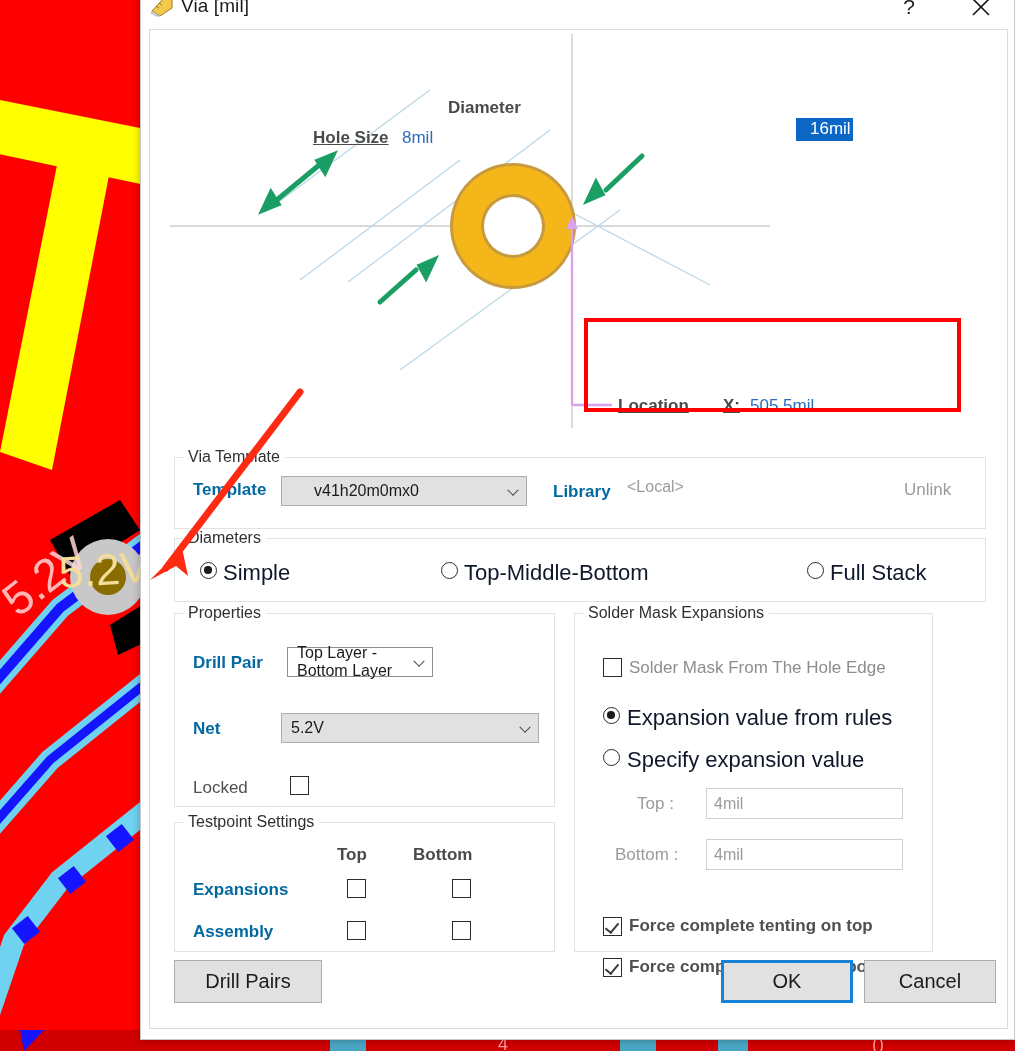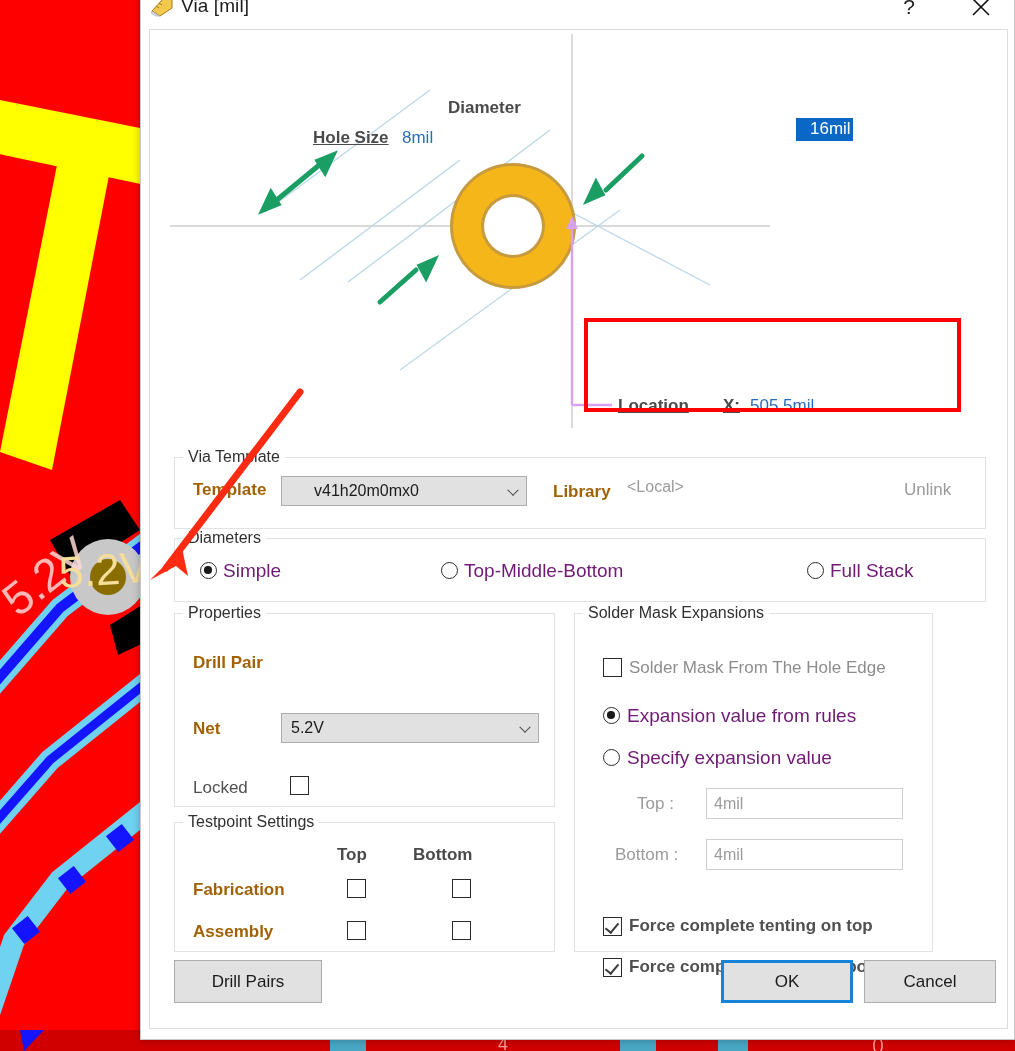--- a/index.html
+++ b/index.html
@@ -115,21 +115,21 @@
   }
 
   #group-via-template { left: 24px; top: 427px; width: 812px; height: 72px; }
   #group-diameters    { left: 24px; top: 508px; width: 812px; height: 64px; }
   #group-properties   { left: 24px; top: 583px; width: 381px; height: 194px; }
   #group-testpoint    { left: 24px; top: 792px; width: 381px; height: 130px; }
   #group-soldermask   { left: 424px; top: 583px; width: 359px; height: 339px; }
 
   .fld-label {
     position: absolute;
-    font-size: 17px; font-weight: bold; color: #a16207;
+    font-size: 17px; font-weight: bold; color: #0369a1;
     white-space: nowrap;
   }
   .fld-label-light {
     position: absolute;
     font-size: 17px; color: #505050;
     white-space: nowrap;
   }
   .fld-disabled {
     position: absolute;
     font-size: 17px; color: #9b9b9b;
@@ -178,21 +178,21 @@
   .radio.checked::after {
     content: "";
     position: absolute;
     left: 3.2px; top: 3.2px;
     width: 7.5px; height: 7.5px;
     border-radius: 50%;
     background: #1a1a1a;
   }
   .radio-label {
     position: absolute;
-    font-size: 19px; color: #701a75;
+    font-size: 22px; color: #0f172a;
     white-space: nowrap;
   }
 
   
   .cbox {
     position: absolute;
     width: 19px; height: 19px;
     border: 1.4px solid #2b2b2b;
     background: #ffffff;
   }
@@ -226,21 +226,21 @@
     width: 377px; height: 94px;
     border: 4px solid #fe0000;
     pointer-events: none;
   }
 
   
   .btn {
     position: absolute;
     background: #e1e1e1;
     border: 1px solid #adadad;
-    font-size: 17px; color: #1b1b1b;
+    font-size: 20px; color: #1b1b1b;
     display: flex; align-items: center; justify-content: center;
     cursor: default;
   }
   #drill-pairs-button { left: 24px;  top: 930px; width: 148px; height: 43px; }
   #ok-button          { left: 571px; top: 930px; width: 132px; height: 43px;
                         border: 3px solid #1683d8; }
   #cancel-button      { left: 714px; top: 930px; width: 132px; height: 43px; }
 
   
   #annotation-arrow {
@@ -390,38 +390,42 @@
       <div class="radio-label" style="left:289px; top:21px;">Top-Middle-Bottom</div>
 
       <div class="radio" style="left:632px; top:23px;"></div>
       <div class="radio-label" style="left:655px; top:21px;">Full Stack</div>
     </div>
 
     <div class="group" id="group-properties">
       <div class="group-title">Properties</div>
 
       <div class="fld-label" style="left:18px; top:39px;">Drill Pair</div>
+      <div class="combo white" style="left:112px; top:33px; width:144px; width:146px;">
+        <span>Top Layer - Bottom Layer</span>
+        <span class="chev"></span>
+      </div>
 
       <div class="fld-label" style="left:18px; top:105px;">Net</div>
       <div class="combo" style="left:106px; top:99px; width:258px;">
         <span>5.2V</span>
         <span class="chev"></span>
       </div>
 
       <div class="fld-label-light" style="left:18px; top:164px;">Locked</div>
       <div class="cbox" style="left:115px; top:162px;"></div>
     </div>
 
     <div class="group" id="group-testpoint">
       <div class="group-title">Testpoint Settings</div>
 
       <div class="col-head" style="left:162px; top:22px;">Top</div>
       <div class="col-head" style="left:238px; top:22px;">Bottom</div>
 
-      <div class="fld-label" style="left:18px; top:57px;">Fabrication</div>
+      <div class="fld-label" style="left:18px; top:57px;">Expansions</div>
       <div class="cbox" style="left:172px; top:56px;"></div>
       <div class="cbox" style="left:277px; top:56px;"></div>
 
       <div class="fld-label" style="left:18px; top:99px;">Assembly</div>
       <div class="cbox" style="left:172px; top:98px;"></div>
       <div class="cbox" style="left:277px; top:98px;"></div>
     </div>
 
     <div class="group" id="group-soldermask">
       <div class="group-title">Solder Mask Expansions</div>

